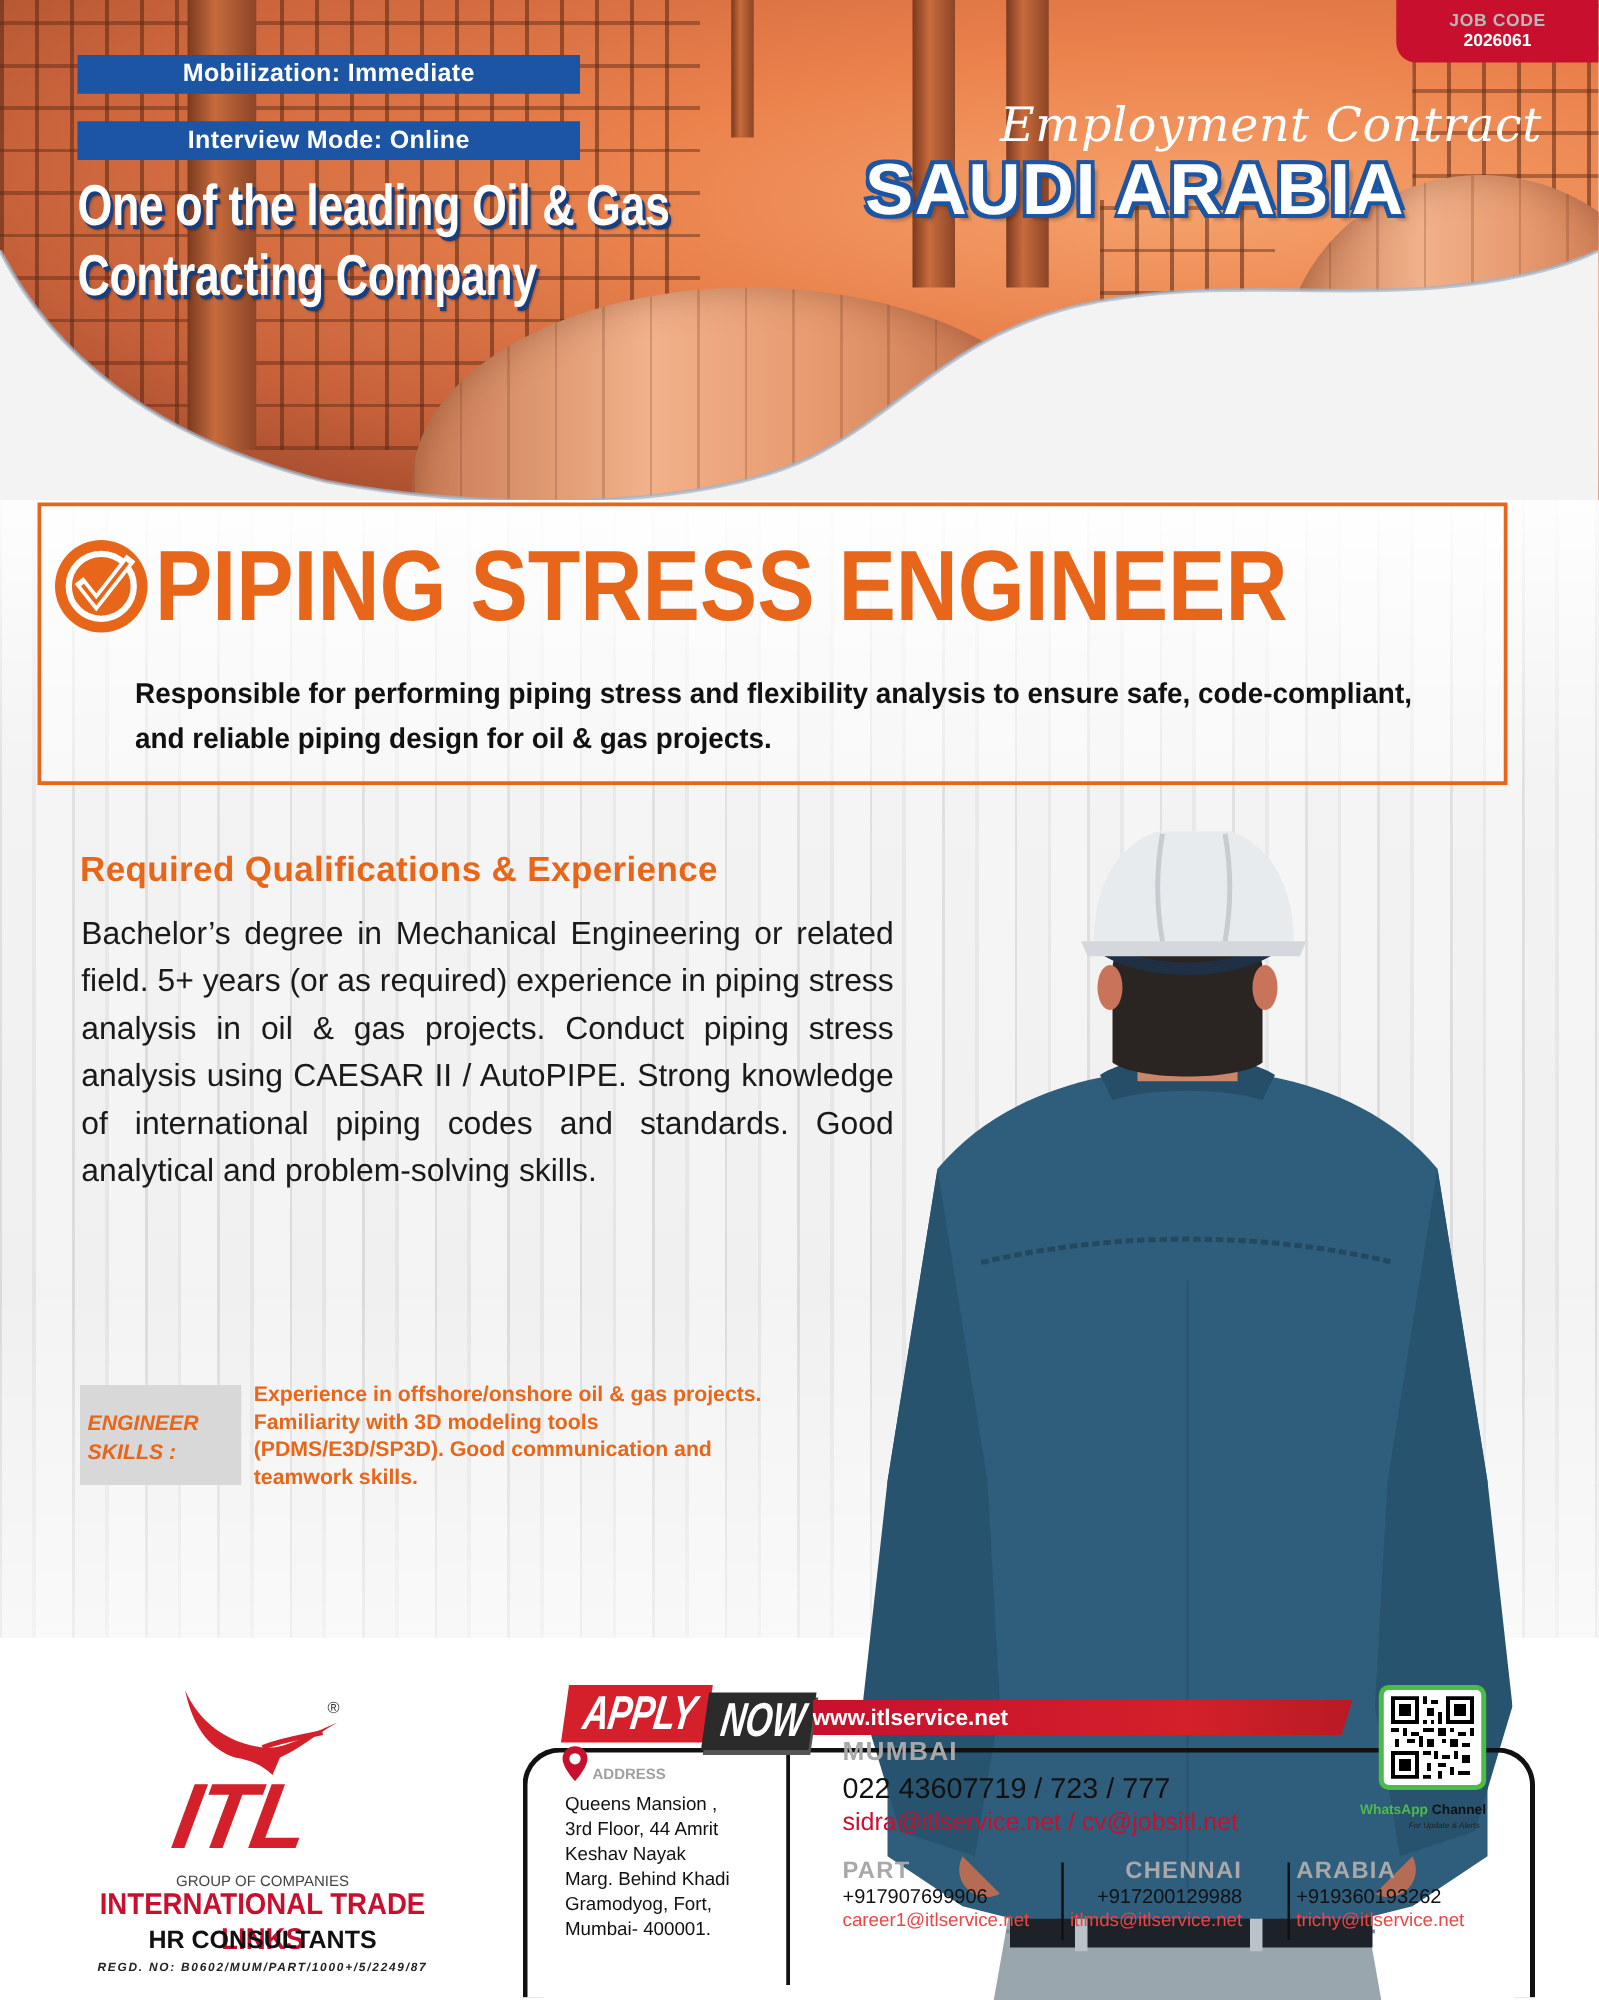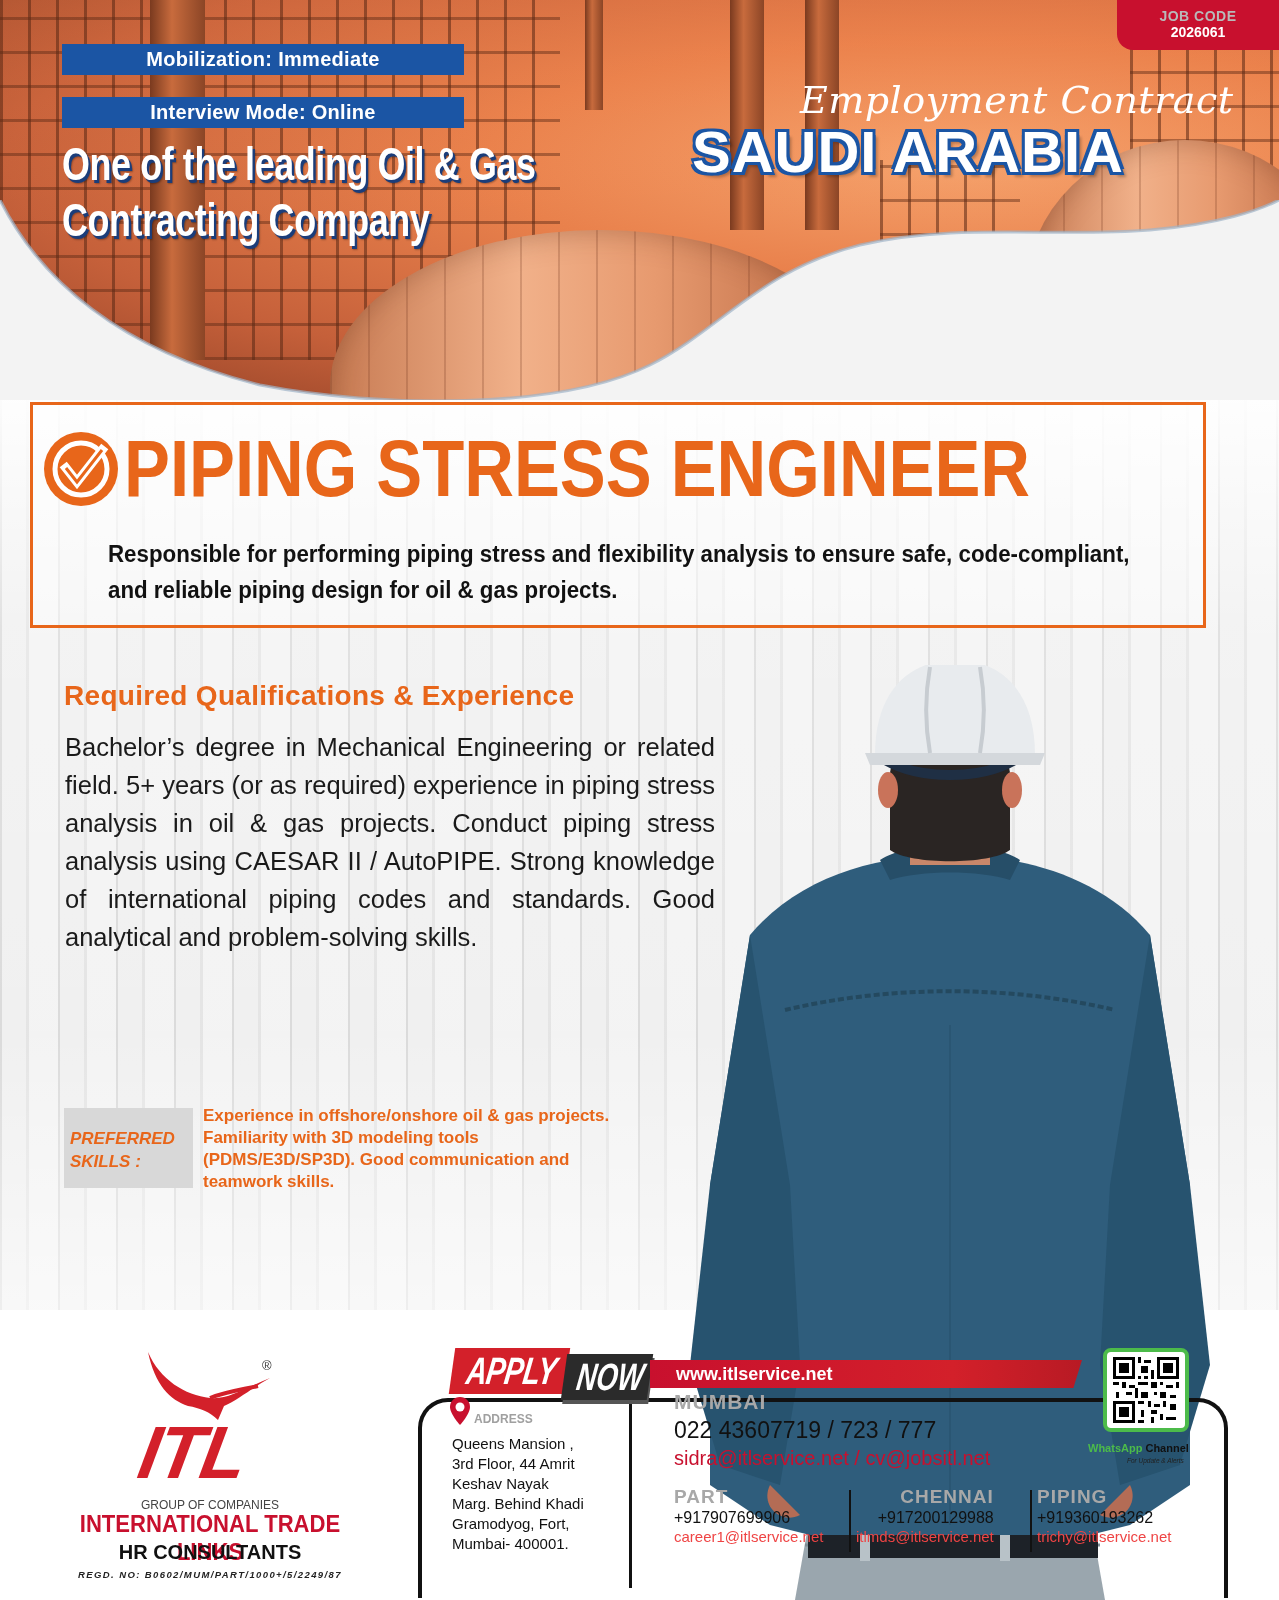--- a/index.html
+++ b/index.html
@@ -147,21 +147,21 @@
   .apply-black {
     position: absolute; left: 564px; top: 1354px; width: 86px; height: 46px; background: #2b2b2b;
     transform: skewX(-8deg); color: #fff; font-weight: 900; font-style: italic; font-size: 38px;
     line-height: 46px; text-align: center; box-shadow: 2px 4px 0 #555;
   }
   .apply-black span { display: inline-block; transform: scaleX(0.72); }
   .web-bar {
     position: absolute; left: 650px; top: 1360px; width: 432px; height: 28px;
     background: linear-gradient(90deg, #c8102e 0%, #d3202a 70%, #b81a24 100%);
     clip-path: polygon(0 0, 100% 0, 98% 100%, 0 100%);
-    color: #fff; font-weight: 700; font-size: 18px; line-height: 28px; padding-left: 26px;
+    color: #fff; font-weight: 700; font-size: 18px; line-height: 28px; 
   }
   .divider-v { position: absolute; left: 629px; top: 1398px; width: 3px; height: 190px; background: #111; }
 
   .pin-icon { position: absolute; left: 449px; top: 1396px; width: 22px; height: 30px; }
   .addr-label { position: absolute; left: 474px; top: 1412px; font-size: 12px; font-weight: 700; color: #a0a0a0; }
   .addr-body { position: absolute; left: 452px; top: 1434px; width: 170px; font-size: 15px; line-height: 20px; color: #111; }
 
   .city-main { position: absolute; left: 674px; top: 1390px; font-size: 21px; font-weight: 700; color: #a8a8a8; letter-spacing: 1px; }
   .phone-main { position: absolute; left: 674px; top: 1417px; font-size: 23px; color: #111; }
   .email-main { position: absolute; left: 674px; top: 1447px; font-size: 20px; color: #c8102e; }
@@ -228,21 +228,21 @@
   </svg>
 </div>
 <div class="job-title">PIPING STRESS ENGINEER</div>
 <div class="summary">Responsible for performing piping stress and flexibility analysis to ensure safe, code-compliant, and reliable piping design for oil &amp; gas projects.</div>
 
 <div class="qual-heading">Required Qualifications &amp; Experience</div>
 <div class="qual-body">Bachelor’s degree in Mechanical Engineering or related field. 5+ years (or as required) experience in piping stress analysis in oil &amp; gas projects. Conduct piping stress analysis using CAESAR II / AutoPIPE. Strong knowledge of international piping codes and standards. Good analytical and problem-solving skills.</div>
 
 <div class="pref-label-box"></div>
 <div class="pref-label">
-  <div>PREFERRED</div>
+  <div>ENGINEER</div>
   <div>SKILLS :</div>
 </div>
 <div class="pref-body">Experience in offshore/onshore oil &amp; gas projects. Familiarity with 3D modeling tools (PDMS/E3D/SP3D). Good communication and teamwork skills.</div>
 
 <div class="footer"></div>
 
 <svg class="worker" viewBox="0 0 520 935">
 
   <path d="M120 850 L400 850 L415 935 L105 935 Z" fill="#9aa6ae"></path>
   <path d="M115 880 L410 880" stroke="#7f8c94" stroke-width="3"></path>
@@ -323,21 +323,21 @@
   <div class="em">career1@itlservice.net</div>
 </div>
 <div class="branch-sep" style="left:849px;"></div>
 <div class="branch" style="left:856px;text-align:right;">
   <div class="city">CHENNAI</div>
   <div class="ph">+917200129988</div>
   <div class="em">itlmds@itlservice.net</div>
 </div>
 <div class="branch-sep" style="left:1030px;"></div>
 <div class="branch" style="left:1037px;">
-  <div class="city">PIPING</div>
+  <div class="city">ARABIA</div>
   <div class="ph">+919360193262</div>
   <div class="em">trichy@itlservice.net</div>
 </div>
 
 <div class="qr-box">
   <svg width="68" height="66" viewBox="0 0 21 21" shape-rendering="crispEdges">
     <rect width="21" height="21" fill="#fff"></rect>
     <g fill="#000">
       <rect x="0" y="0" width="7" height="7"></rect>
         <rect x="1" y="1" width="5" height="5" fill="#fff"></rect>

